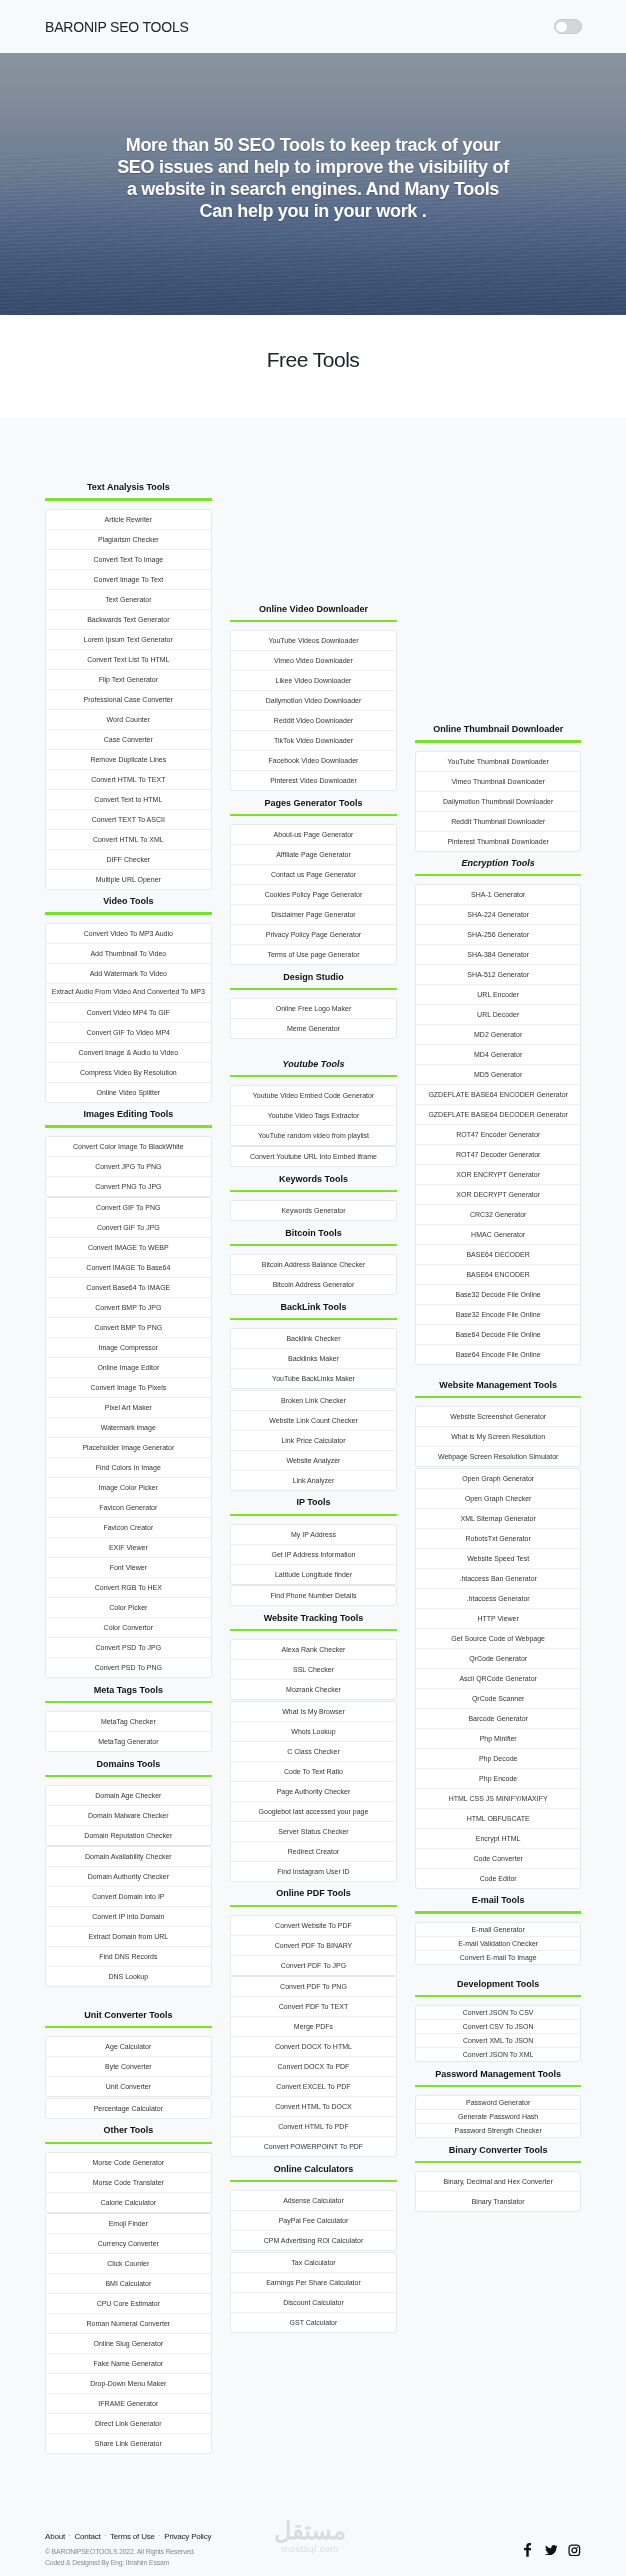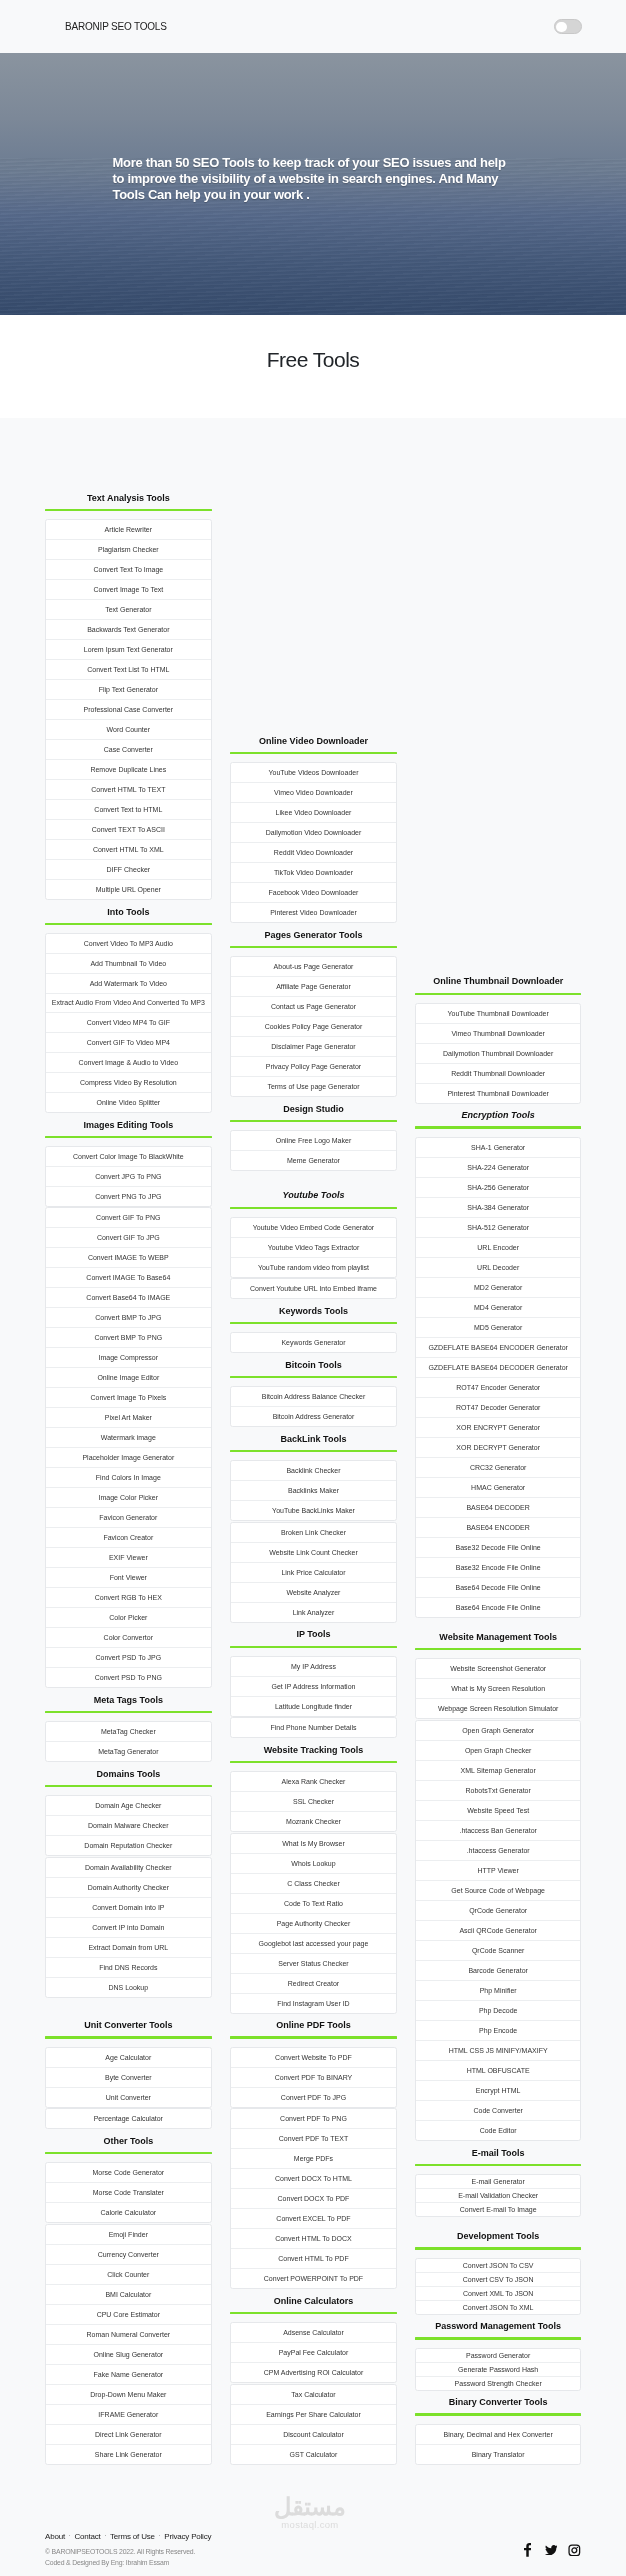--- a/index.html
+++ b/index.html
@@ -1,33 +1,33 @@
 <!DOCTYPE html>
 <html style="font-size:8.4px"><head>
 <meta charset="utf-8">
 <style>
   * { box-sizing: border-box; margin: 0; padding: 0; }
   html, body { width: 626px; }
   body { font-family: "Liberation Sans", sans-serif; background: #f8f9fa; color: #212529; }
 
   .navbar { height: 53px; background: #f8f9fa; display: flex; align-items: center; justify-content: space-between; padding: 0 44px 0 45px; }
-  .brand { font-size: 10px; color: #222; letter-spacing: -0.2px; margin-left: 20px; }
+  .brand { font-size: 14px; color: #222; letter-spacing: -0.2px; }
   .toggle { width: 28.5px; height: 14.8px; border-radius: 7.4px; background: #d5d5d5; position: relative; cursor: pointer; border: 0.5px solid #c8c8c8; }
   .toggle .knob { position: absolute; left: 1.6px; top: 1.6px; width: 10.6px; height: 10.6px; border-radius: 50%; background: #fff; }
 
   .hero { height: 262px; position: relative; display: flex; align-items: center; justify-content: center;
           background: linear-gradient(180deg, #8a949f 0%, #7c8898 25%, #6c7c92 45%, #56698a 62%, #44597a 80%, #354a6b 100%); overflow: hidden; }
   .hero::before { content: ""; position: absolute; inset: 40% 0 0 0;
           background: repeating-linear-gradient(178deg, rgba(255,255,255,0.03) 0px, rgba(255,255,255,0.03) 1.1px, rgba(0,0,0,0.04) 1.6px, rgba(0,0,0,0) 3.7px); }
-  .hero-text { position: relative; width: 401px; text-align: left; color: #fff; font-size: 13px; font-weight: bold; line-height: 1.22; letter-spacing: -0.3px; text-shadow: 0 0.5px 1.1px rgba(0,0,0,0.25); margin-top: -10.6px; }
+  .hero-text { position: relative; width: 401px; text-align: center; color: #fff; font-size: 18px; font-weight: bold; line-height: 1.22; letter-spacing: -0.3px; text-shadow: 0 0.5px 1.1px rgba(0,0,0,0.25); margin-top: -10.6px; }
 
   .free-band { height: 103px; background: #fff; display: flex; align-items: center; justify-content: center; }
   .free-title { font-size: 21px; font-weight: normal; color: #212529; letter-spacing: -0.5px; margin-top: -12.7px; text-align: center; }
 
-  .tools-section { padding: 51px 45px 0 45px; display: flex; gap: 18.5px; align-items: flex-end; min-height: 2047px; }
+  .tools-section { padding: 51px 45px 0 45px; display: flex; gap: 18.5px; align-items: center; min-height: 2047px; }
   .col { display: flex; flex-direction: column; }
   .col-1 { width: 171px; }
   .col-2 { width: 171px; }
   .col-3 { width: 170px; }
 
   .cat-title { text-align: center; font-weight: bold; font-size: 9px; color: #111; height: 16px; line-height: 16px; margin-bottom: 3.2px; }
   .cat-bar { height: 2.1px; background: #7ce12a; border-radius: 0.5px; margin-bottom: 8px; }
   .group { background: #fff; border: 0.5px solid #e6e8eb; border-radius: 2.6px; margin-bottom: 0.5px; overflow: hidden; }
   .group + .cat-title, .group-set + .cat-title { margin-top: 3.2px; }
   .item { display: block; text-align: center; font-size: 7px; color: #333; padding: 0 5.3px; min-height: 19px; line-height: 19px; border-top: 0.5px solid #eceef0; text-decoration: none; cursor: pointer; }
@@ -38,21 +38,21 @@
   .col-3 .dense .item:first-child { min-height: 13px; }
 
   footer { position: relative; height: 122px; padding: 21px 45px 0 45px; display: flex; justify-content: space-between; align-items: flex-start; margin-top: 10.6px; }
   .foot-links { display: flex; gap: 3.7px; font-size: 8px; margin-top: 35px; }
   .foot-links a { color: #222; text-decoration: none; cursor: pointer; letter-spacing: -0.2px; }
   .foot-links .dot { color: #888; font-size: 6.3px; }
   .copyright { margin-top: 7.4px; font-size: 6.9px; color: #888; letter-spacing: -0.2px; }
   .credit { margin-top: 4.2px; font-size: 6.9px; color: #888; letter-spacing: -0.2px; }
   .socials { display: flex; gap: 9.5px; margin-top: 46px; align-items: center; }
   .social { width: 13.7px; height: 14.8px; display: flex; align-items: center; justify-content: center; cursor: pointer; }
-  .watermark { position: absolute; left: 274px; top: 19px; text-align: center; color: #dcdcdc; }
+  .watermark { position: absolute; left: 274px; top: 43px; text-align: center; color: #dcdcdc; }
   .watermark .ar { font-size: 24px; font-weight: bold; line-height: 1; }
   .watermark .lat { font-size: 9.5px; letter-spacing: 0.3px; }
 </style>
 </head>
 <body>
 
 <nav class="navbar">
   <a class="brand">BARONIP SEO TOOLS</a>
   <div class="toggle">
     <span class="knob"></span>
@@ -85,21 +85,21 @@
         <a class="item">Word Counter</a>
         <a class="item">Case Converter</a>
         <a class="item">Remove Duplicate Lines</a>
         <a class="item">Convert HTML To TEXT</a>
         <a class="item">Convert Text to HTML</a>
         <a class="item">Convert TEXT To ASCII</a>
         <a class="item">Convert HTML To XML</a>
         <a class="item">DIFF Checker</a>
         <a class="item">Multiple URL Opener</a>
       </div>
-      <h3 class="cat-title" style="margin-top: 3.2px;">Into Tools</h3>
+      <h3 class="cat-title" style="margin-top: 3.2px;">Video Tools</h3>
       <div class="cat-bar"></div>
       <div class="group">
         <a class="item">Convert Video To MP3 Audio</a>
         <a class="item">Add Thumbnail To Video</a>
         <a class="item">Add Watermark To Video</a>
         <a class="item wrap">Extract Audio From Video And Converted To MP3</a>
         <a class="item">Convert Video MP4 To GIF</a>
         <a class="item">Convert GIF To Video MP4</a>
         <a class="item">Convert Image &amp; Audio to Video</a>
         <a class="item">Compress Video By Resolution</a>

